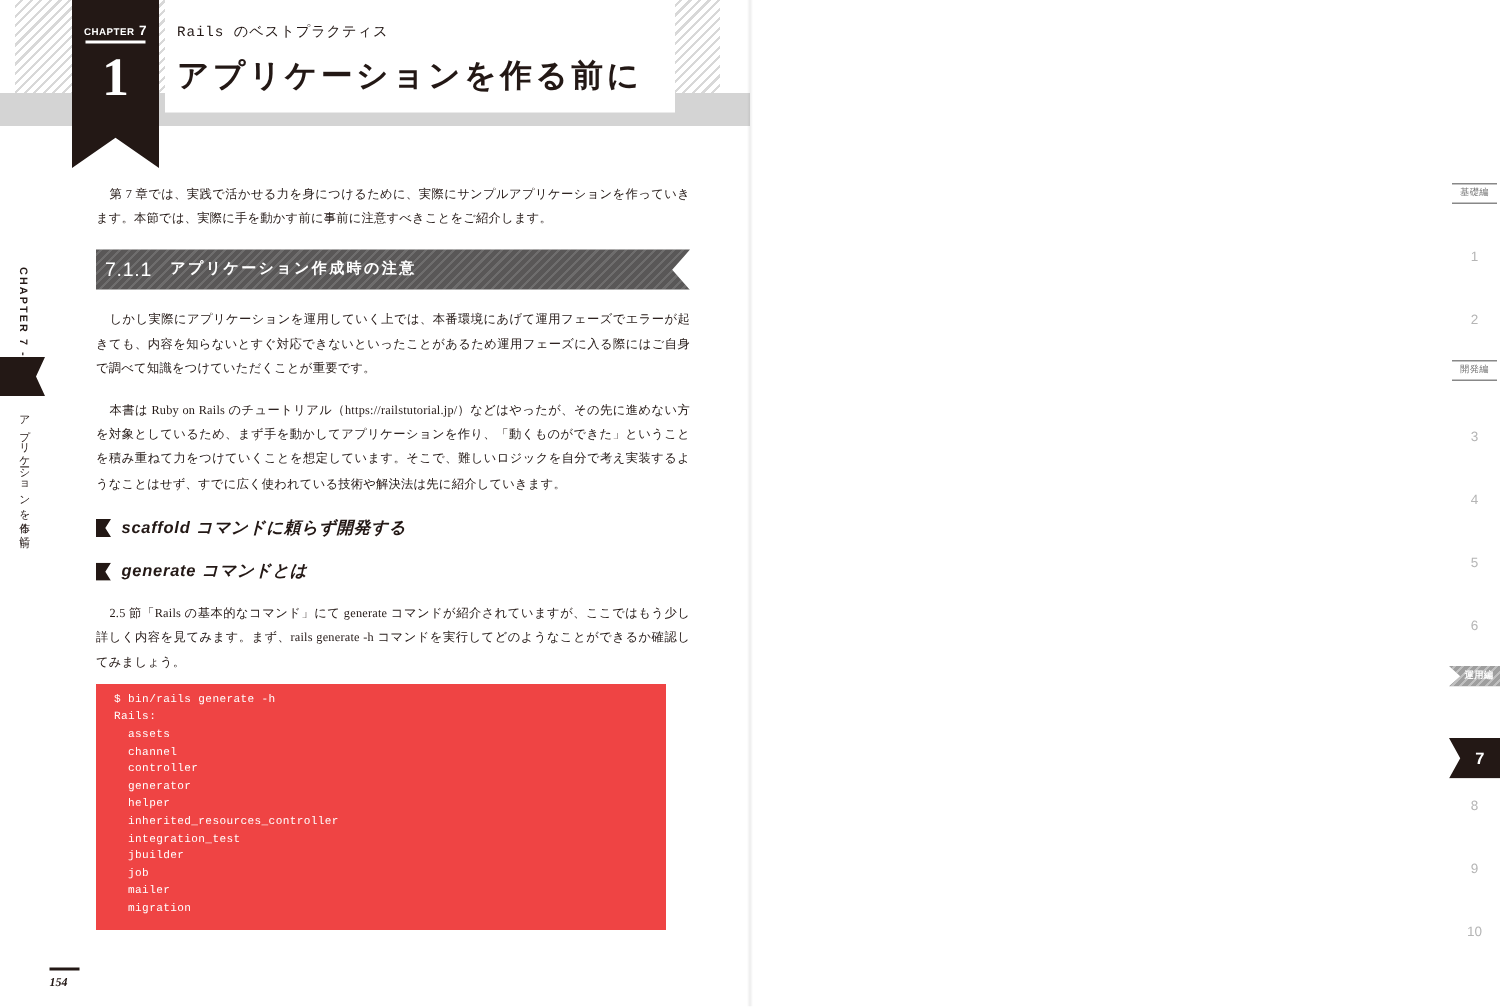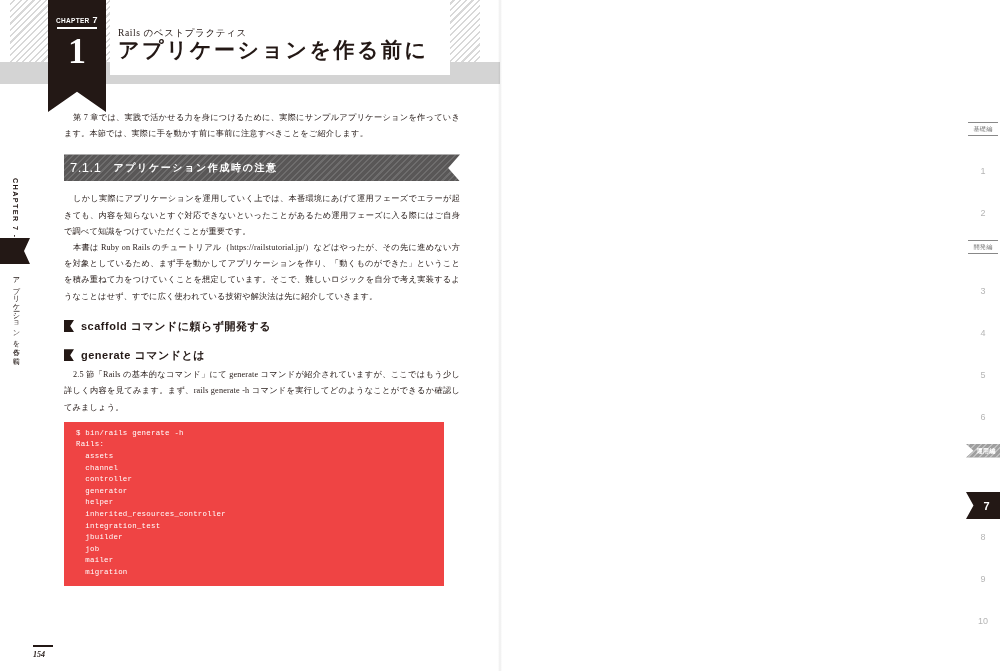--- a/index.html
+++ b/index.html
@@ -77,23 +77,23 @@
     width: 40px; height: 2px; background: #fff;
   }
   #chapter-ribbon .cr-big {
     position: absolute; top: 31px; left: 0; width: 100%;
     text-align: center; color: #fff;
     font-family: "Liberation Serif", serif;
     font-size: 36px; font-weight: bold; line-height: 40px;
   }
 
   #section-kicker {
-    position: absolute; left: 118px; top: 27px;
+    position: absolute; left: 118px; top: 15px;
     font-size: 9.5px; color: #231815;
-    font-family: Liberation Serif, serif;
+    font-family: Liberation Mono, monospace;
     letter-spacing: 0.6px;
     z-index: 6;
   }
   #section-title {
     position: absolute; left: 118px; top: 36px;
     font-size: 21px; color: #231815; font-weight: bold;
     font-family: "Liberation Sans", sans-serif;
     letter-spacing: 2.5px;
     z-index: 6;
   }
@@ -102,21 +102,21 @@
   .col {
     position: absolute;
     font-size: 8.2px;
     color: #231815;
     line-height: 16.2px;
     letter-spacing: 0.15px;
     text-align: justify;
   }
   #left-col  { left: 64px;  top: 110px; width: 396px; }
 
-  p.body { margin: 0 0 0 0; text-indent: 9px; }
+  p.body { margin: 12px 0 0 0; text-indent: 9px; }
 
   
   .h2bar {
     position: relative;
     height: 27px;
     margin: 12px 0 10px 0;
     background: #595757;
     background-image: repeating-linear-gradient(
       -45deg,
       rgba(255,255,255,0.00) 0px, rgba(255,255,255,0.00) 3px,
@@ -144,20 +144,21 @@
     width: 10px; height: 12px;
     background: #231815;
     clip-path: polygon(0 0, 100% 0, 62% 50%, 100% 100%, 0 100%);
     flex: 0 0 auto;
   }
   .h3 .h3t {
     margin-left: 7px;
     font-size: 11px; font-weight: bold; color: #231815;
     font-family: "Liberation Sans", sans-serif;
     letter-spacing: 0.5px;
+    font-style: italic;
   }
 
   
   .code {
     background: #ef4444;
     color: #ffffff;
     font-family: "Liberation Mono", "DejaVu Sans Mono", monospace;
     font-size: 7.4px;
     line-height: 11.6px;
     padding: 6px 28px 7px 12px;

